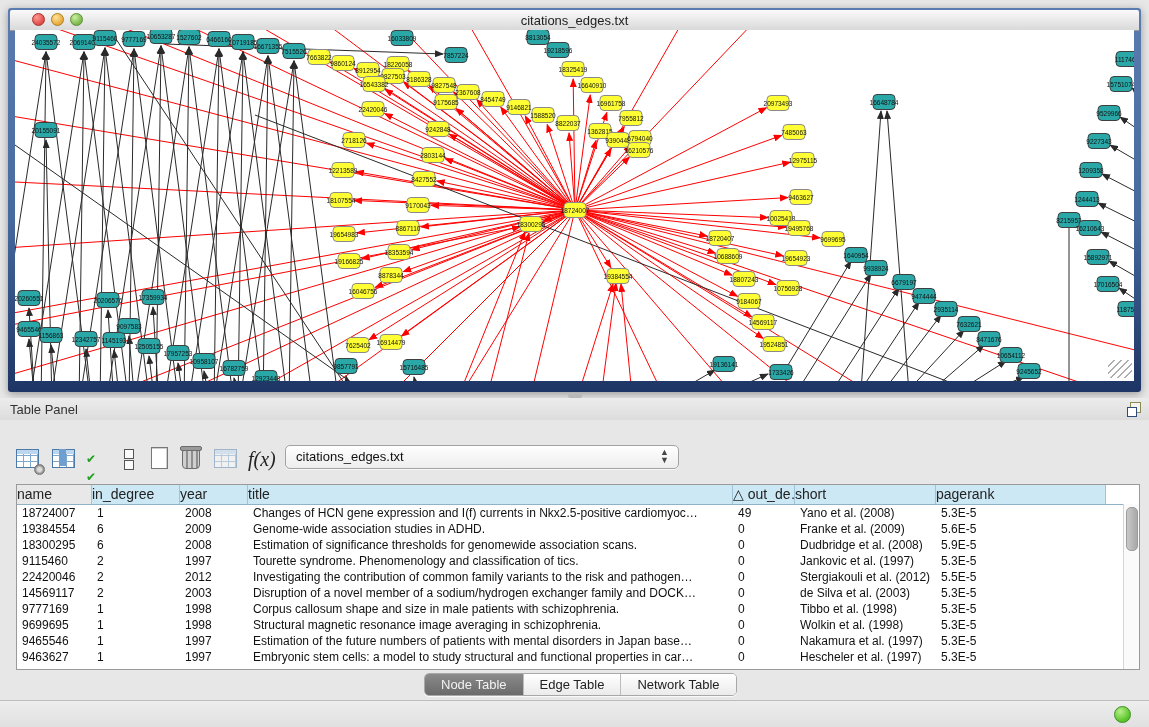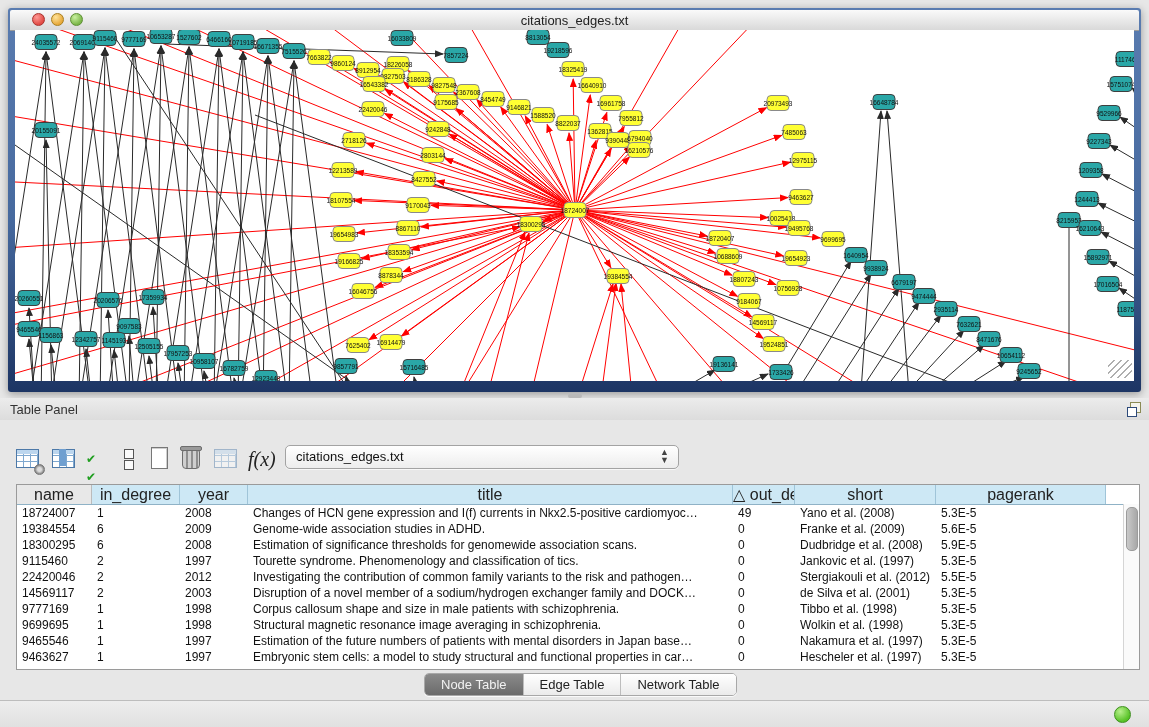--- a/index.html
+++ b/index.html
@@ -52,21 +52,21 @@
   .fx-ic{font-family:"Liberation Serif","DejaVu Serif",serif;font-style:italic;font-size:20px;color:#222;}
   .disabled{opacity:.45;}
   .combo{position:absolute;left:285px;top:3px;width:392px;height:22px;border:1px solid #a3a3a3;border-radius:5px;
     background:linear-gradient(#fff,#ededed);box-shadow:0 1px 0 rgba(255,255,255,.7);}
   .combo-text{position:absolute;left:10px;top:3px;font-size:13px;color:#111;}
   .combo-arrows{position:absolute;right:9px;top:2px;font-size:9px;color:#444;line-height:8px;text-align:center;}
 
   
   .table-wrap{position:absolute;left:16px;top:64px;width:1122px;height:184px;background:#fff;border:1px solid #9a9a9a;overflow:hidden;}
   .thead{display:flex;height:19px;border-bottom:1px solid #8fb2c6;}
-  .th{box-sizing:border-box;font-size:16px;color:#222;text-align:center;line-height:19px;
+  .th{box-sizing:border-box;font-size:14px;color:#222;text-align:left;line-height:19px;
     background:#cde8f5;border-right:1px solid #9fc4d8;overflow:hidden;white-space:nowrap;}
   .th.plain{background:#e8e8e8;border-right:1px solid #bbb;}
   .trow{display:flex;height:16px;}
   .td{box-sizing:border-box;font-size:12px;color:#111;line-height:16px;padding-left:5px;
     overflow:hidden;white-space:nowrap;}
   .c0{width:75px;}.c1{width:88px;}.c2{width:68px;}.c3{width:485px;}.c4{width:62px;}.c5{width:141px;}.c6{width:170px;}
   .vscroll{position:absolute;right:0;top:19px;width:15px;bottom:0;background:#fafafa;border-left:1px solid #d5d5d5;}
   .vthumb{position:absolute;left:2px;top:3px;width:10px;height:42px;border-radius:5px;
     background:linear-gradient(90deg,#c9c9c9,#a8a8a8);border:1px solid #9b9b9b;}
 
@@ -812,21 +812,21 @@
             <div class="td c4">0</div>
             <div class="td c5">Stergiakouli et al. (2012)</div>
             <div class="td c6">5.5E-5</div>
           </div>
           <div class="trow">
             <div class="td c0">14569117</div>
             <div class="td c1">2</div>
             <div class="td c2">2003</div>
             <div class="td c3">Disruption of a novel member of a sodium/hydrogen exchanger family and DOCK…</div>
             <div class="td c4">0</div>
-            <div class="td c5">de Silva et al. (2001)</div>
+            <div class="td c5">de Silva et al. (2003)</div>
             <div class="td c6">5.3E-5</div>
           </div>
           <div class="trow">
             <div class="td c0">9777169</div>
             <div class="td c1">1</div>
             <div class="td c2">1998</div>
             <div class="td c3">Corpus callosum shape and size in male patients with schizophrenia.</div>
             <div class="td c4">0</div>
             <div class="td c5">Tibbo et al. (1998)</div>
             <div class="td c6">5.3E-5</div>

